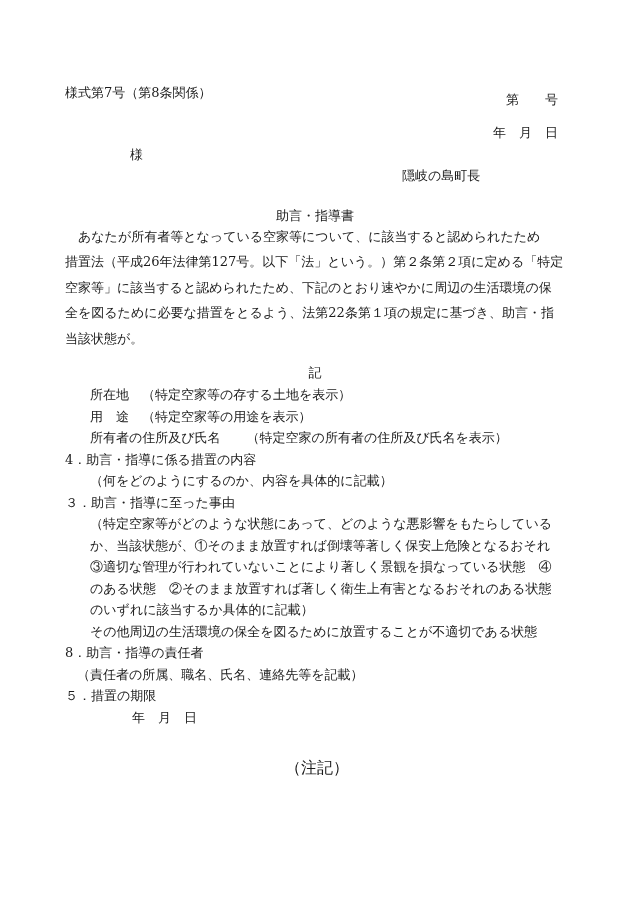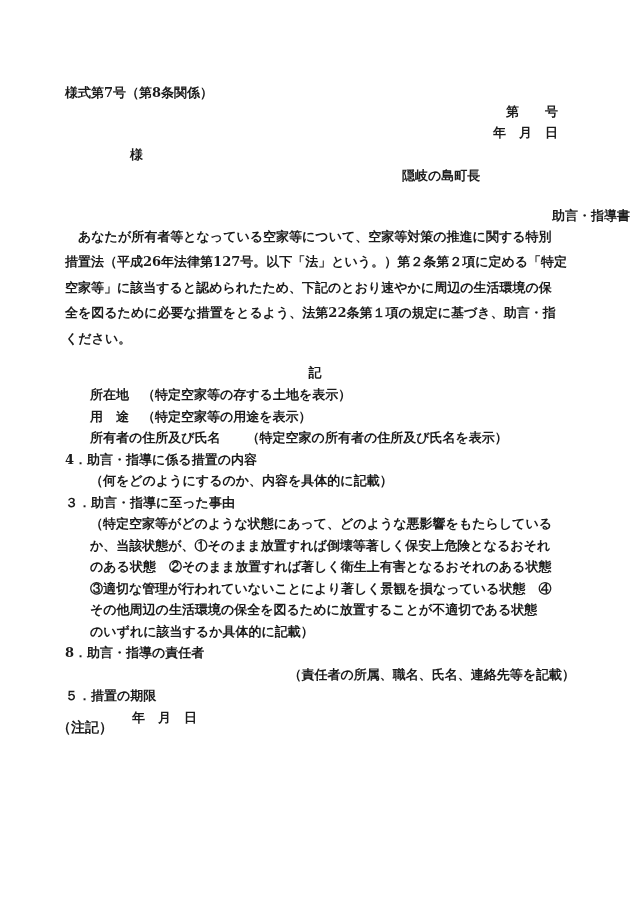--- a/index.html
+++ b/index.html
@@ -7,41 +7,41 @@
   .page {
     position: relative;
     width: 630px;
     height: 903px;
     background: #ffffff;
     color: #1b1b1b;
     font-family: "DejaVu Serif", "Liberation Serif", serif;
     font-size: 13px;
     overflow: hidden;
   }
-  .abs { position: absolute; white-space: nowrap; font-weight: bold; }
+  .abs { position: absolute; white-space: nowrap; }
 
   .form-label { left: 65px; top: 84px; }
-  .doc-number { right: 72px; top: 103px; text-align: right; }
+  .doc-number { right: 72px; top: 91px; text-align: right; }
   .date-line  { right: 72px; top: 124px; text-align: right; }
   .addressee  { left: 130px; top: 146px; }
   .sender     { left: 402px; top: 167px; text-align: right; }
-  .doc-title  { left: 0; right: 0; top: 207px; text-align: right; }
+  .doc-title  { left: 0; right: 0; top: 207px; text-align: center; }
 
   .paragraph  { left: 65px; top: 224px; width: 505px; }
   .paragraph .pline { line-height: 25.4px; white-space: nowrap; }
 
   .ki { left: 0; right: 0; top: 364px; text-align: center; }
 
   .items { left: 65px; top: 384px; width: 510px; }
   .items .iline { line-height: 21.5px; white-space: nowrap; }
-  .items .ind-1 { padding-left: 12px; text-align: right; }
+  .items .ind-1 { padding-left: 12px; }
   .items .ind-2 { padding-left: 25px; }
   .items .ind-6 { padding-left: 67px; }
 
-  .notes { left: 57px; top: 720px; width: 520px; font-size: 14px; }
+  .notes { left: 57px; top: 760px; width: 520px; font-size: 16px; text-align: center; }
   .notes .nline, .notes .note-label { line-height: 15px; white-space: nowrap; }
   .notes .ind-1 { padding-left: 9px; }
 </style>
 </head>
 <body>
 
 <div class="page" style="background: rgb(255, 255, 255); color: rgb(27, 27, 27);">
 
   <div class="abs form-label">様式第7号（第8条関係）</div>
 
@@ -50,43 +50,43 @@
   <div class="abs date-line">年　月　日</div>
 
   <div class="abs addressee">様</div>
 
   <div class="abs sender">隠岐の島町長</div>
 
   <div class="abs doc-title">助言・指導書</div>
 
   <div class="abs paragraph">
 
-  <div class="pline">　あなたが所有者等となっている空家等について、空家等対策の推進に関する特別</div>
+  <div class="pline">　あなたが所有者等となっている空家等について、に該当すると認められたため</div>
       <div class="pline">措置法（平成26年法律第127号。以下「法」という。）第２条第２項に定める「特定</div>
       <div class="pline">空家等」に該当すると認められたため、下記のとおり速やかに周辺の生活環境の保</div>
       <div class="pline">全を図るために必要な措置をとるよう、法第22条第１項の規定に基づき、助言・指</div>
-      <div class="pline">ください。</div>
+      <div class="pline">当該状態が。</div>
     </div>
 
   <div class="abs ki">記</div>
 
   <div class="abs items">
 
       <div class="iline ind-2">所在地　（特定空家等の存する土地を表示）</div>
       <div class="iline ind-2">用　途　（特定空家等の用途を表示）</div>
       <div class="iline ind-2">所有者の住所及び氏名　　（特定空家の所有者の住所及び氏名を表示）</div>
       <div class="iline ind-0">4．助言・指導に係る措置の内容</div>
       <div class="iline ind-2">（何をどのようにするのか、内容を具体的に記載）</div>
       <div class="iline ind-0">３．助言・指導に至った事由</div>
       <div class="iline ind-2">（特定空家等がどのような状態にあって、どのような悪影響をもたらしている</div>
       <div class="iline ind-2">か、当該状態が、①そのまま放置すれば倒壊等著しく保安上危険となるおそれ</div>
+      <div class="iline ind-2">③適切な管理が行われていないことにより著しく景観を損なっている状態　④</div>
       <div class="iline ind-2">のある状態　②そのまま放置すれば著しく衛生上有害となるおそれのある状態</div>
-      <div class="iline ind-2">③適切な管理が行われていないことにより著しく景観を損なっている状態　④</div>
+      <div class="iline ind-2">のいずれに該当するか具体的に記載）</div>
       <div class="iline ind-2">その他周辺の生活環境の保全を図るために放置することが不適切である状態</div>
-      <div class="iline ind-2">のいずれに該当するか具体的に記載）</div>
       <div class="iline ind-0">8．助言・指導の責任者</div>
       <div class="iline ind-1">（責任者の所属、職名、氏名、連絡先等を記載）</div>
       <div class="iline ind-0">５．措置の期限</div>
       <div class="iline ind-6">年　月　日</div>
     </div>
 
   <div class="abs notes">
     <div class="note-label">（注記）</div>
   </div>
 

